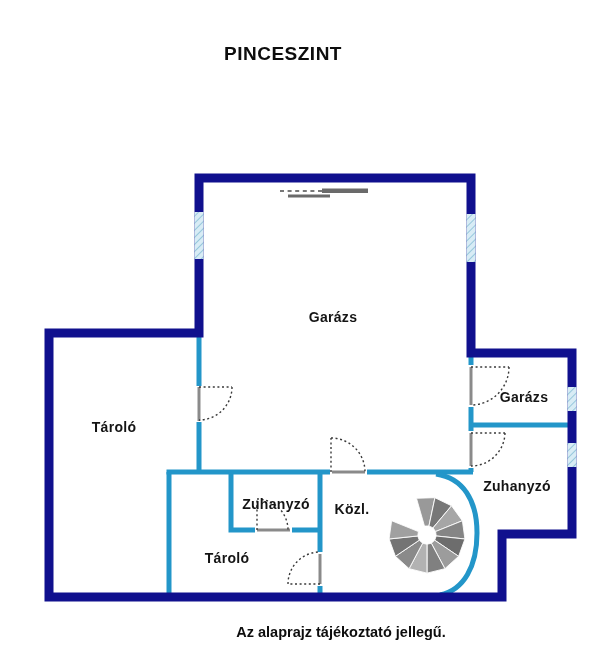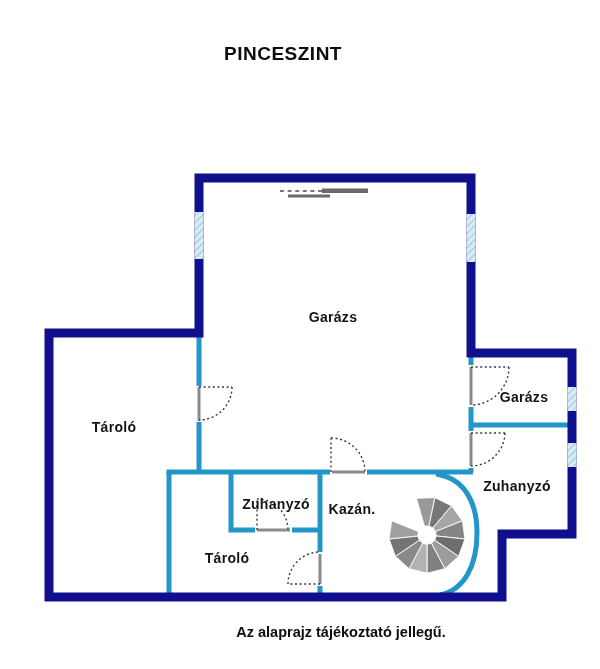--- a/index.html
+++ b/index.html
@@ -134,18 +134,18 @@
         <rect x="322" y="174.5" width="46" height="4.5" fill="#6a6a6a"></rect>
         <rect x="288" y="180.5" width="42" height="3" fill="#6a6a6a"></rect>
       </g>
     </svg>
 
     <div class="room-label" style="left:333px;top:303px">Garázs</div>
     <div class="room-label" style="left:114px;top:413px">Tároló</div>
     <div class="room-label" style="left:524px;top:383px">Garázs</div>
     <div class="room-label" style="left:517px;top:472px">Zuhanyzó</div>
     <div class="room-label" style="left:276px;top:490px">Zuhanyzó</div>
-    <div class="room-label" style="left:352px;top:495px">Kazán.</div>
+    <div class="room-label" style="left:352px;top:495px">Közl.</div>
     <div class="room-label" style="left:227px;top:544px">Tároló</div>
   </div>
 
   <div class="footer">Az alaprajz tájékoztató jellegű.</div>
 </div>
 
 </body></html>

